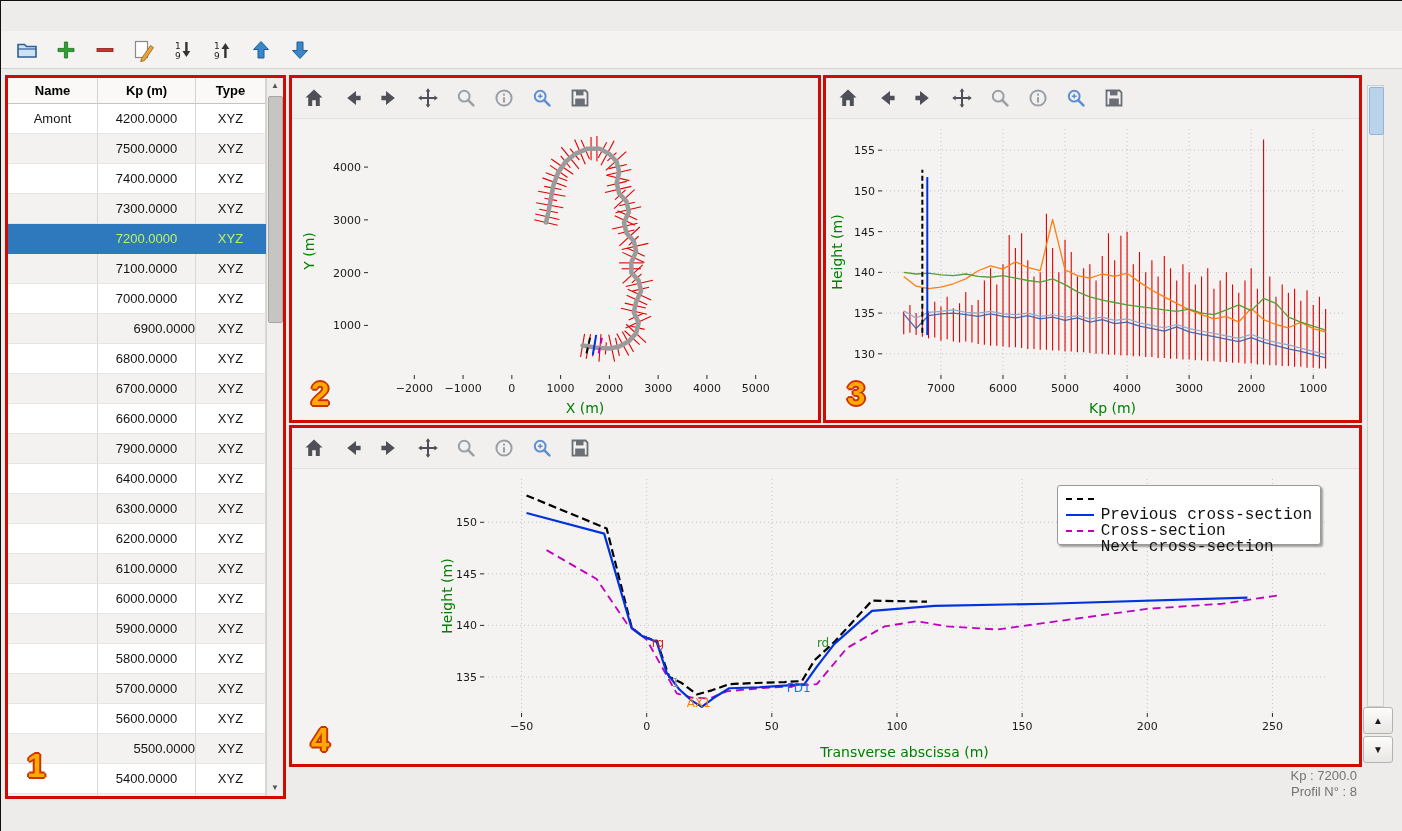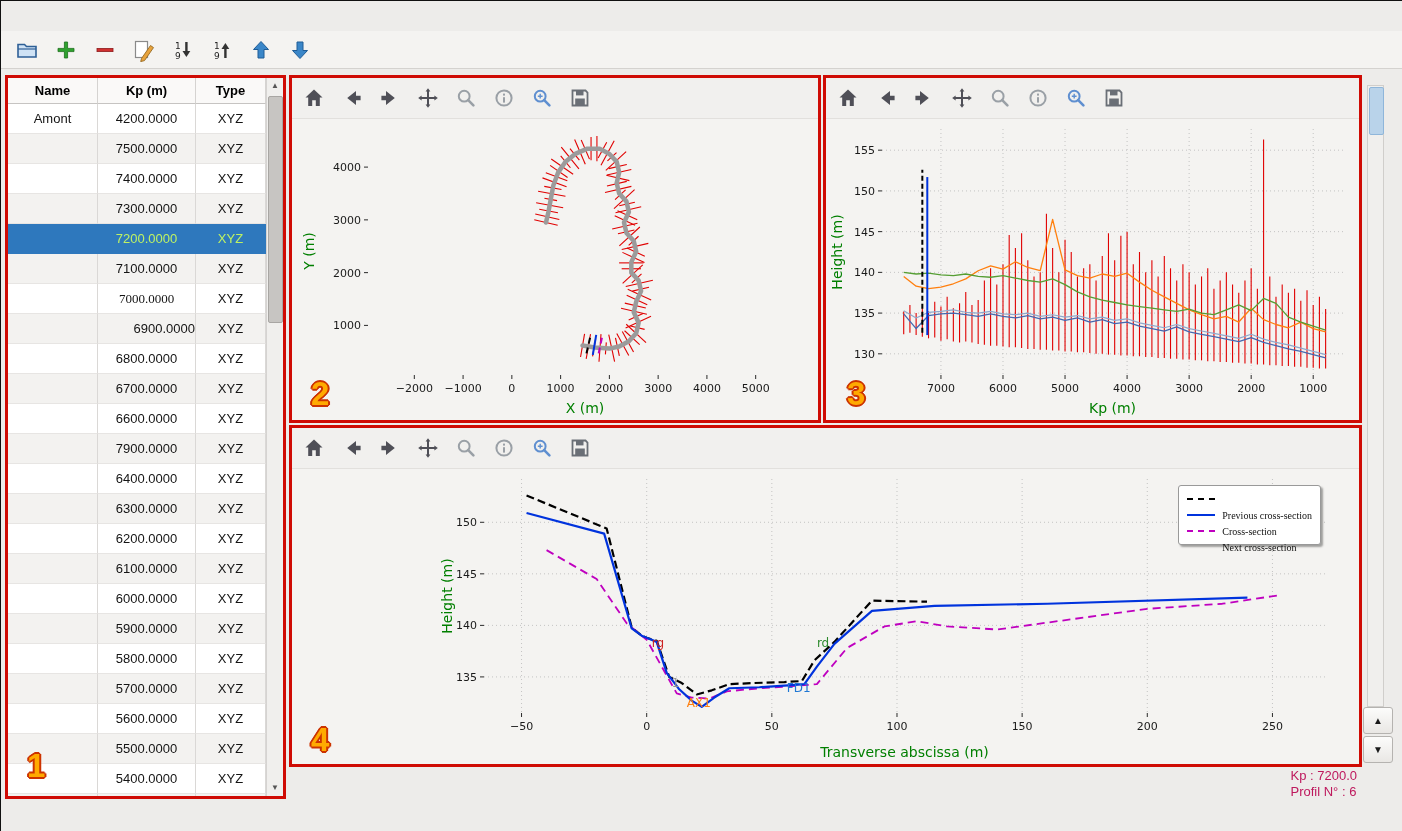--- a/index.html
+++ b/index.html
@@ -36,30 +36,30 @@
   .tr.sel .td{background:#2e78bd;color:#bef264;border-color:#2e78bd;}
   .vscroll{position:absolute;right:0;top:0;width:17px;height:718px;background:#f0efed;border-left:1px solid #d5d3d1;box-sizing:border-box;}
   .vs-up,.vs-down{position:absolute;left:0;width:16px;height:16px;font-size:8px;text-align:center;line-height:16px;color:#555;}
   .vs-up{top:0;} .vs-down{bottom:0;}
   .vs-thumb{position:absolute;left:1px;top:18px;width:13px;height:225px;background:#c7c5c2;border:1px solid #a8a6a3;border-radius:2px;}
   
   .legend{position:absolute;top:57px;right:38px;background:#ffffff;border:1px solid #999;border-radius:3px;
           box-shadow:2px 2px 2px rgba(0,0,0,0.35);padding:5px 8px;z-index:5;}
   .legend-row{display:flex;align-items:center;gap:7px;height:16px;}
   .legend-sample{width:28px;height:0;border-top-width:2px;}
-  .legend-label{font-size:10px;color:#111;font-family:Liberation Serif, serif;margin-top:32px;}
+  .legend-label{font-size:16px;color:#111;font-family:Liberation Mono, monospace;margin-top:32px;}
   
   .badge{position:absolute;font-size:33px;font-weight:bold;color:#ffaa00;z-index:8;font-family:"Liberation Sans",sans-serif;
          text-shadow:-2px 0 #cc3300,2px 0 #cc3300,0 -2px #cc3300,0 2px #cc3300,-1px -1px #cc3300,1px 1px #cc3300,-1px 1px #cc3300,1px -1px #cc3300;}
   
   .win-scroll{position:absolute;left:1366px;top:84px;width:17px;height:622px;background:#f0efed;border:1px solid #d0cecb;box-sizing:border-box;}
   .win-thumb{position:absolute;left:1px;top:1px;width:13px;height:46px;background:#b9d3ea;border:1px solid #8fb6da;border-radius:2px;}
   .nav-btn{position:absolute;left:1362px;width:30px;height:27px;background:linear-gradient(#fcfcfb,#e9e7e4);
            border:1px solid #b5b3b0;border-radius:3px;box-sizing:border-box;text-align:center;line-height:25px;font-size:10px;color:#1a1a1a;cursor:pointer;}
-  .status{position:absolute;right:46px;top:767px;font-size:13px;color:#be185d;line-height:16px;}
+  .status{position:absolute;right:46px;top:767px;text-align:right;font-size:13px;color:#737373;line-height:16px;}
 </style>
 </head>
 <body>
 
 <div class="window">
 
 
   <div class="toolbar">
     <span class="tb-icon">
       <svg viewBox="0 0 24 24" width="24" height="24">
@@ -144,21 +144,21 @@
             <div class="td" style="width: 98px;">7200.0000</div>
             <div class="td" style="width: 70px;">XYZ</div>
           </div>
           <div class="tr alt">
             <div class="td" style="width: 90px;"></div>
             <div class="td" style="width: 98px;">7100.0000</div>
             <div class="td" style="width: 70px;">XYZ</div>
           </div>
           <div class="tr">
             <div class="td" style="width: 90px;"></div>
-            <div class="td" style="width: 98px; font-family: Liberation Serif, serif;">7000.0000</div>
+            <div class="td" style="width: 98px;">7000.0000</div>
             <div class="td" style="width: 70px;">XYZ</div>
           </div>
           <div class="tr alt">
             <div class="td" style="width: 90px;"></div>
             <div class="td" style="width: 98px; text-align: right;">6900.0000</div>
             <div class="td" style="width: 70px;">XYZ</div>
           </div>
           <div class="tr">
             <div class="td" style="width: 90px;"></div>
             <div class="td" style="width: 98px;">6800.0000</div>
@@ -219,21 +219,21 @@
             <div class="td" style="width: 98px;">5700.0000</div>
             <div class="td" style="width: 70px;">XYZ</div>
           </div>
           <div class="tr">
             <div class="td" style="width: 90px;"></div>
             <div class="td" style="width: 98px;">5600.0000</div>
             <div class="td" style="width: 70px;">XYZ</div>
           </div>
           <div class="tr alt">
             <div class="td" style="width: 90px;"></div>
-            <div class="td" style="width: 98px;">5500.0000</div>
+            <div class="td" style="width: 98px; text-align: right;">5500.0000</div>
             <div class="td" style="width: 70px;">XYZ</div>
           </div>
           <div class="tr">
             <div class="td" style="width: 90px;"></div>
             <div class="td" style="width: 98px;">5400.0000</div>
             <div class="td" style="width: 70px;">XYZ</div>
           </div>
           <div class="tr alt">
             <div class="td" style="width: 90px;"></div>
             <div class="td" style="width: 98px;">5300.0000</div>
@@ -663,16 +663,16 @@
 
   <div class="win-scroll">
     <div class="win-thumb"></div>
   </div>
 
   <div class="nav-btn" style="top:706px;">▲</div>
   <div class="nav-btn" style="top:735px;">▼</div>
 
   <div class="status">
     <div>Kp : 7200.0</div>
-    <div>Profil N° : 6</div>
+    <div>Profil N° : 8</div>
   </div>
 
 </div>
 
 </body></html>

